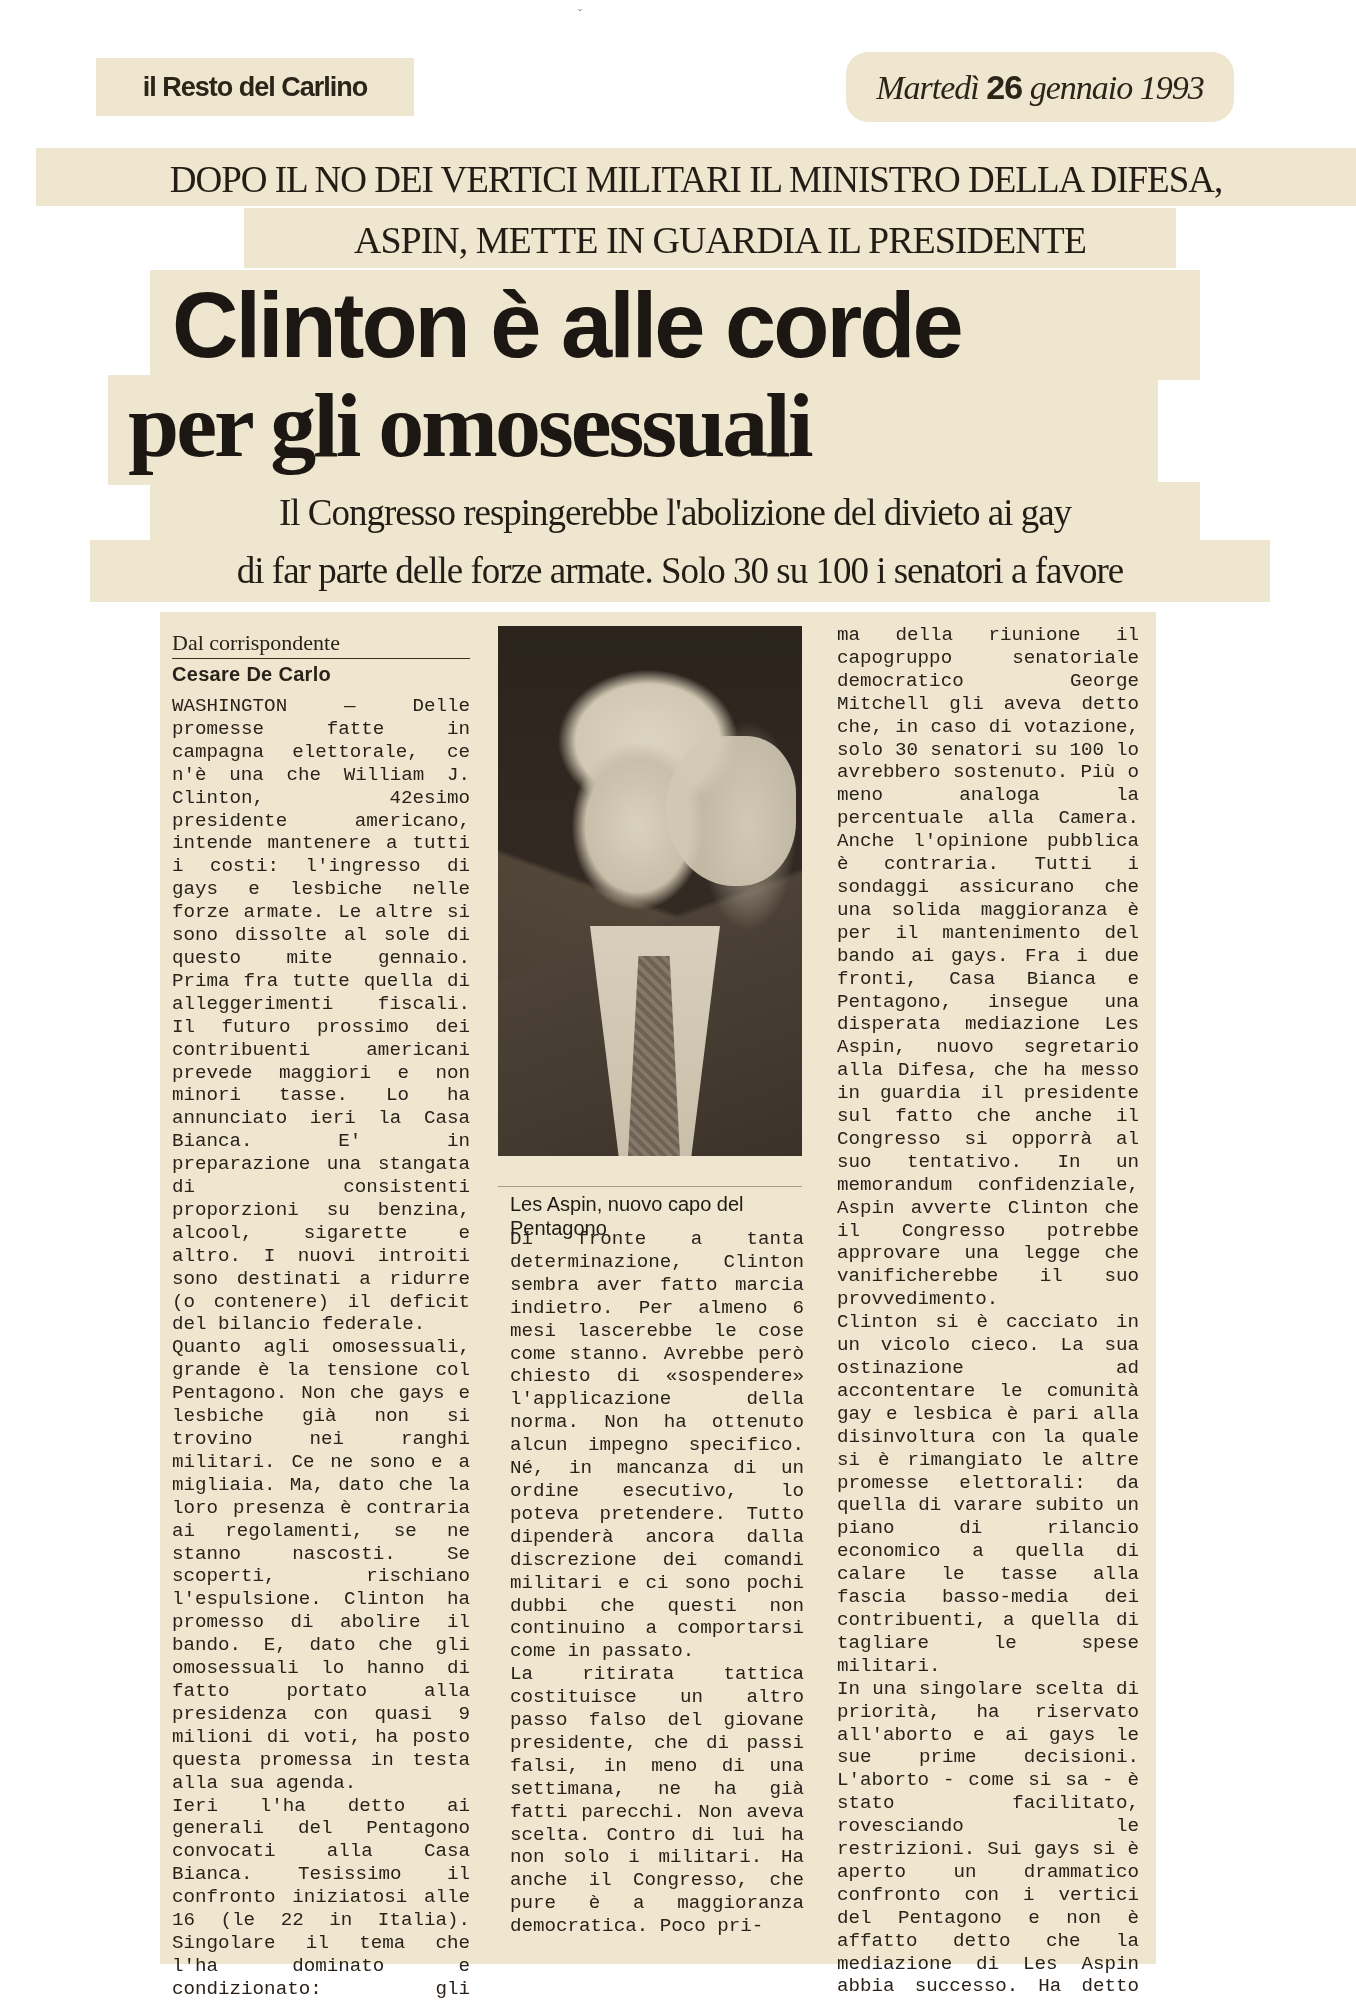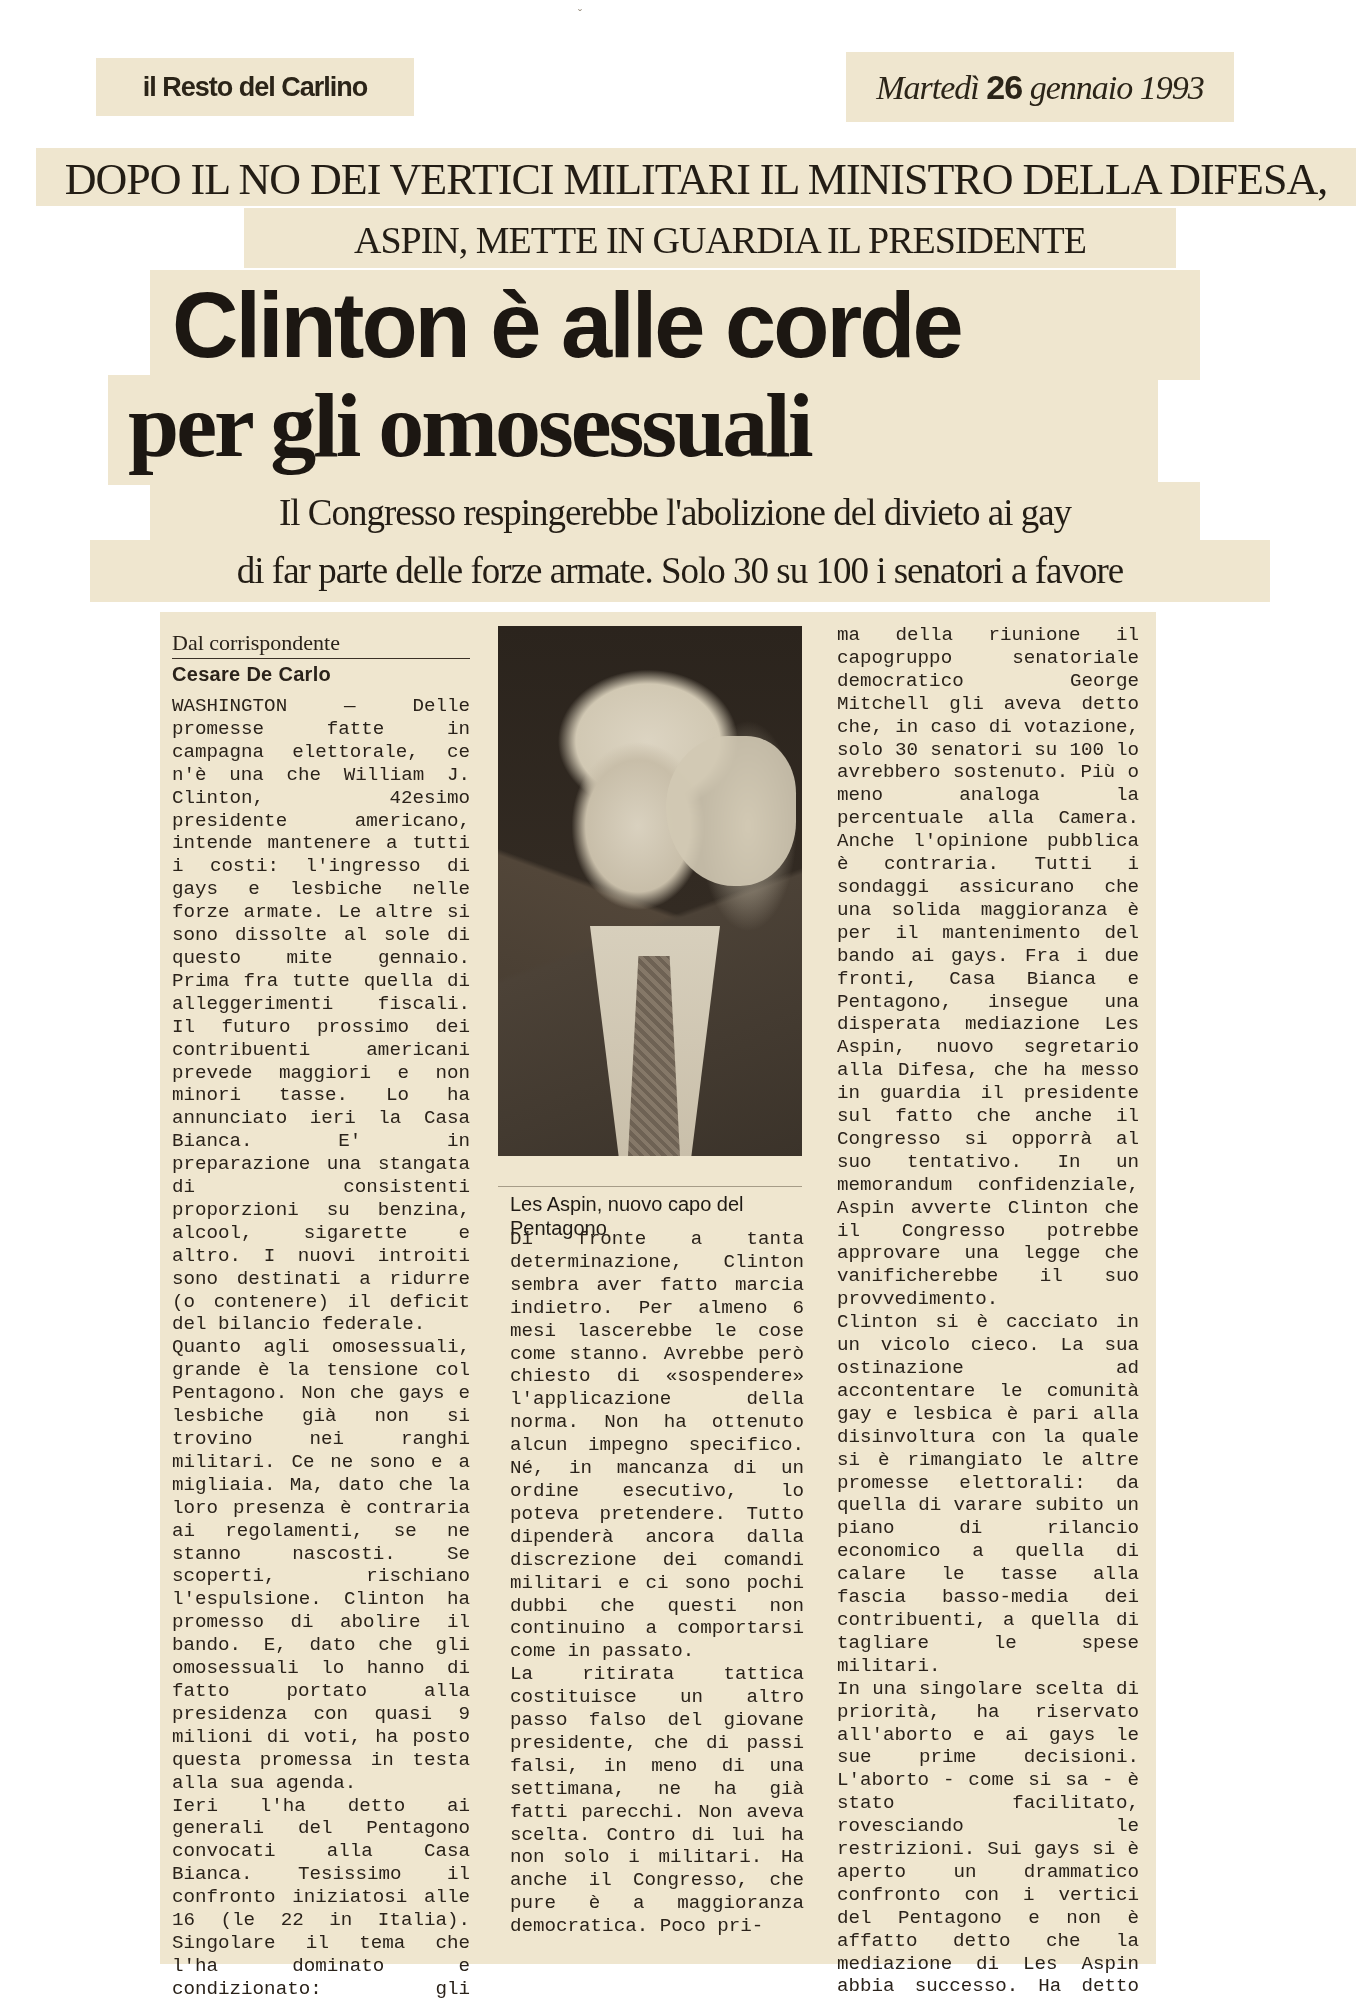--- a/index.html
+++ b/index.html
@@ -9,26 +9,26 @@
     }
     .strip { position: absolute; background: #efe6cf; }
     .masthead {
       left: 96px; top: 58px; width: 318px; height: 58px;
       font-weight: bold; font-size: 27px; letter-spacing: -1px; line-height: 58px; text-align: center;
       color: #2b2418;
     }
     .dateline {
       left: 846px; top: 52px; width: 388px; height: 70px;
       font-family: "Liberation Serif", serif; font-style: italic; font-size: 34px; line-height: 70px; text-align: center;
-      color: #2b2418; letter-spacing: -1px;
+      color: #2b2418; letter-spacing: -1px; border-radius: 22px;
     }
     .dateline b { font-family: "Liberation Sans", sans-serif; font-style: normal; font-weight: bold; font-size: 34px; }
     .kicker1 {
       left: 36px; top: 148px; width: 1320px; height: 58px;
-      font-family: "Liberation Serif", serif; font-size: 44px; line-height: 64px; text-align: center; letter-spacing: -1px; color: #231d15;
+      font-family: "Liberation Serif", serif; font-size: 37px; line-height: 64px; text-align: center; letter-spacing: -1px; color: #231d15;
     }
     .kicker2 {
       left: 244px; top: 208px; width: 912px; height: 60px;
       font-family: "Liberation Serif", serif; font-size: 38px; line-height: 64px; text-align: center; letter-spacing: -1px; color: #231d15; padding-left: 20px;
     }
     .head1 {
       left: 150px; top: 270px; width: 1050px; height: 110px;
       font-weight: bold; font-size: 92px; line-height: 110px; letter-spacing: -3px; color: #1c1712; padding-left: 22px; box-sizing: border-box;
     }
     .head2 {

